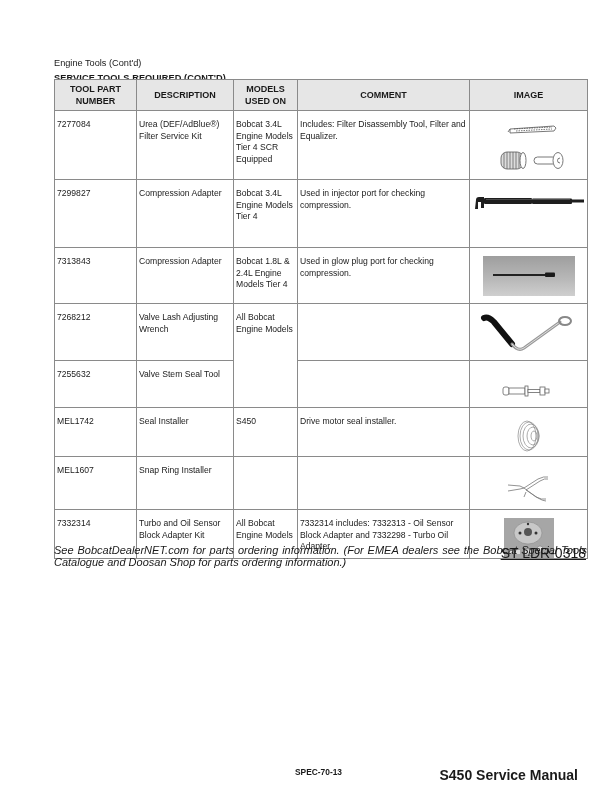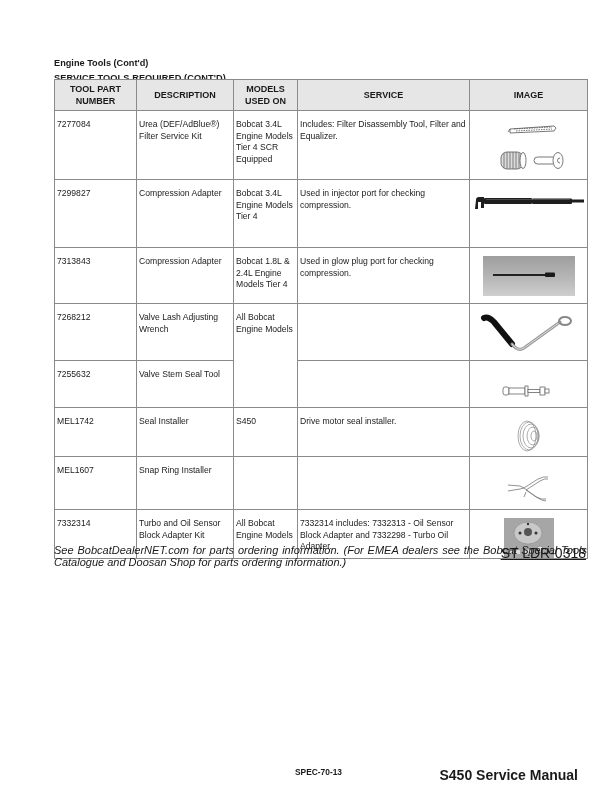--- a/index.html
+++ b/index.html
@@ -6,21 +6,21 @@
   body {
     width: 612px; height: 792px; position: relative; overflow: hidden;
     font-family: "Liberation Sans", sans-serif; color: #1a1a1a;
   }
   .section-title {
     position: absolute; left: 54px; top: 37px;
     font-size: 9.2px; font-weight: bold; letter-spacing: 0.1px; margin-top: 36px;
   }
   .subsection-title {
     position: absolute; left: 54px; top: 58px;
-    font-size: 9.2px; font-weight: bold;
+    font-size: 9.2px; font-weight: normal;
   }
   table.tools {
     position: absolute; left: 54px; top: 79px;
     width: 533px; border-collapse: collapse; table-layout: fixed;
     font-size: 8.6px; line-height: 11.5px;
   }
   table.tools th, table.tools td {
     border: 1.2px solid #8a8a8a;
     vertical-align: top; padding: 8px 2px 0 2px;
   }
@@ -61,21 +61,21 @@
     <col style="width:97px">
     <col style="width:64px">
     <col style="width:172px">
     <col style="width:118px">
   </colgroup>
   <thead>
     <tr>
       <th>TOOL PART NUMBER</th>
       <th>DESCRIPTION</th>
       <th>MODELS USED ON</th>
-      <th>SERVICE</th>
+      <th>COMMENT</th>
       <th>IMAGE</th>
     </tr>
   </thead>
   <tbody>
 
     <tr style="height:66px">
       <td>7277084</td>
       <td>Urea (DEF/AdBlue®) Filter Service Kit</td>
       <td>Bobcat 3.4L Engine Models Tier 4 SCR Equipped</td>
       <td>Includes: Filter Disassembly Tool, Filter and Equalizer.</td>

